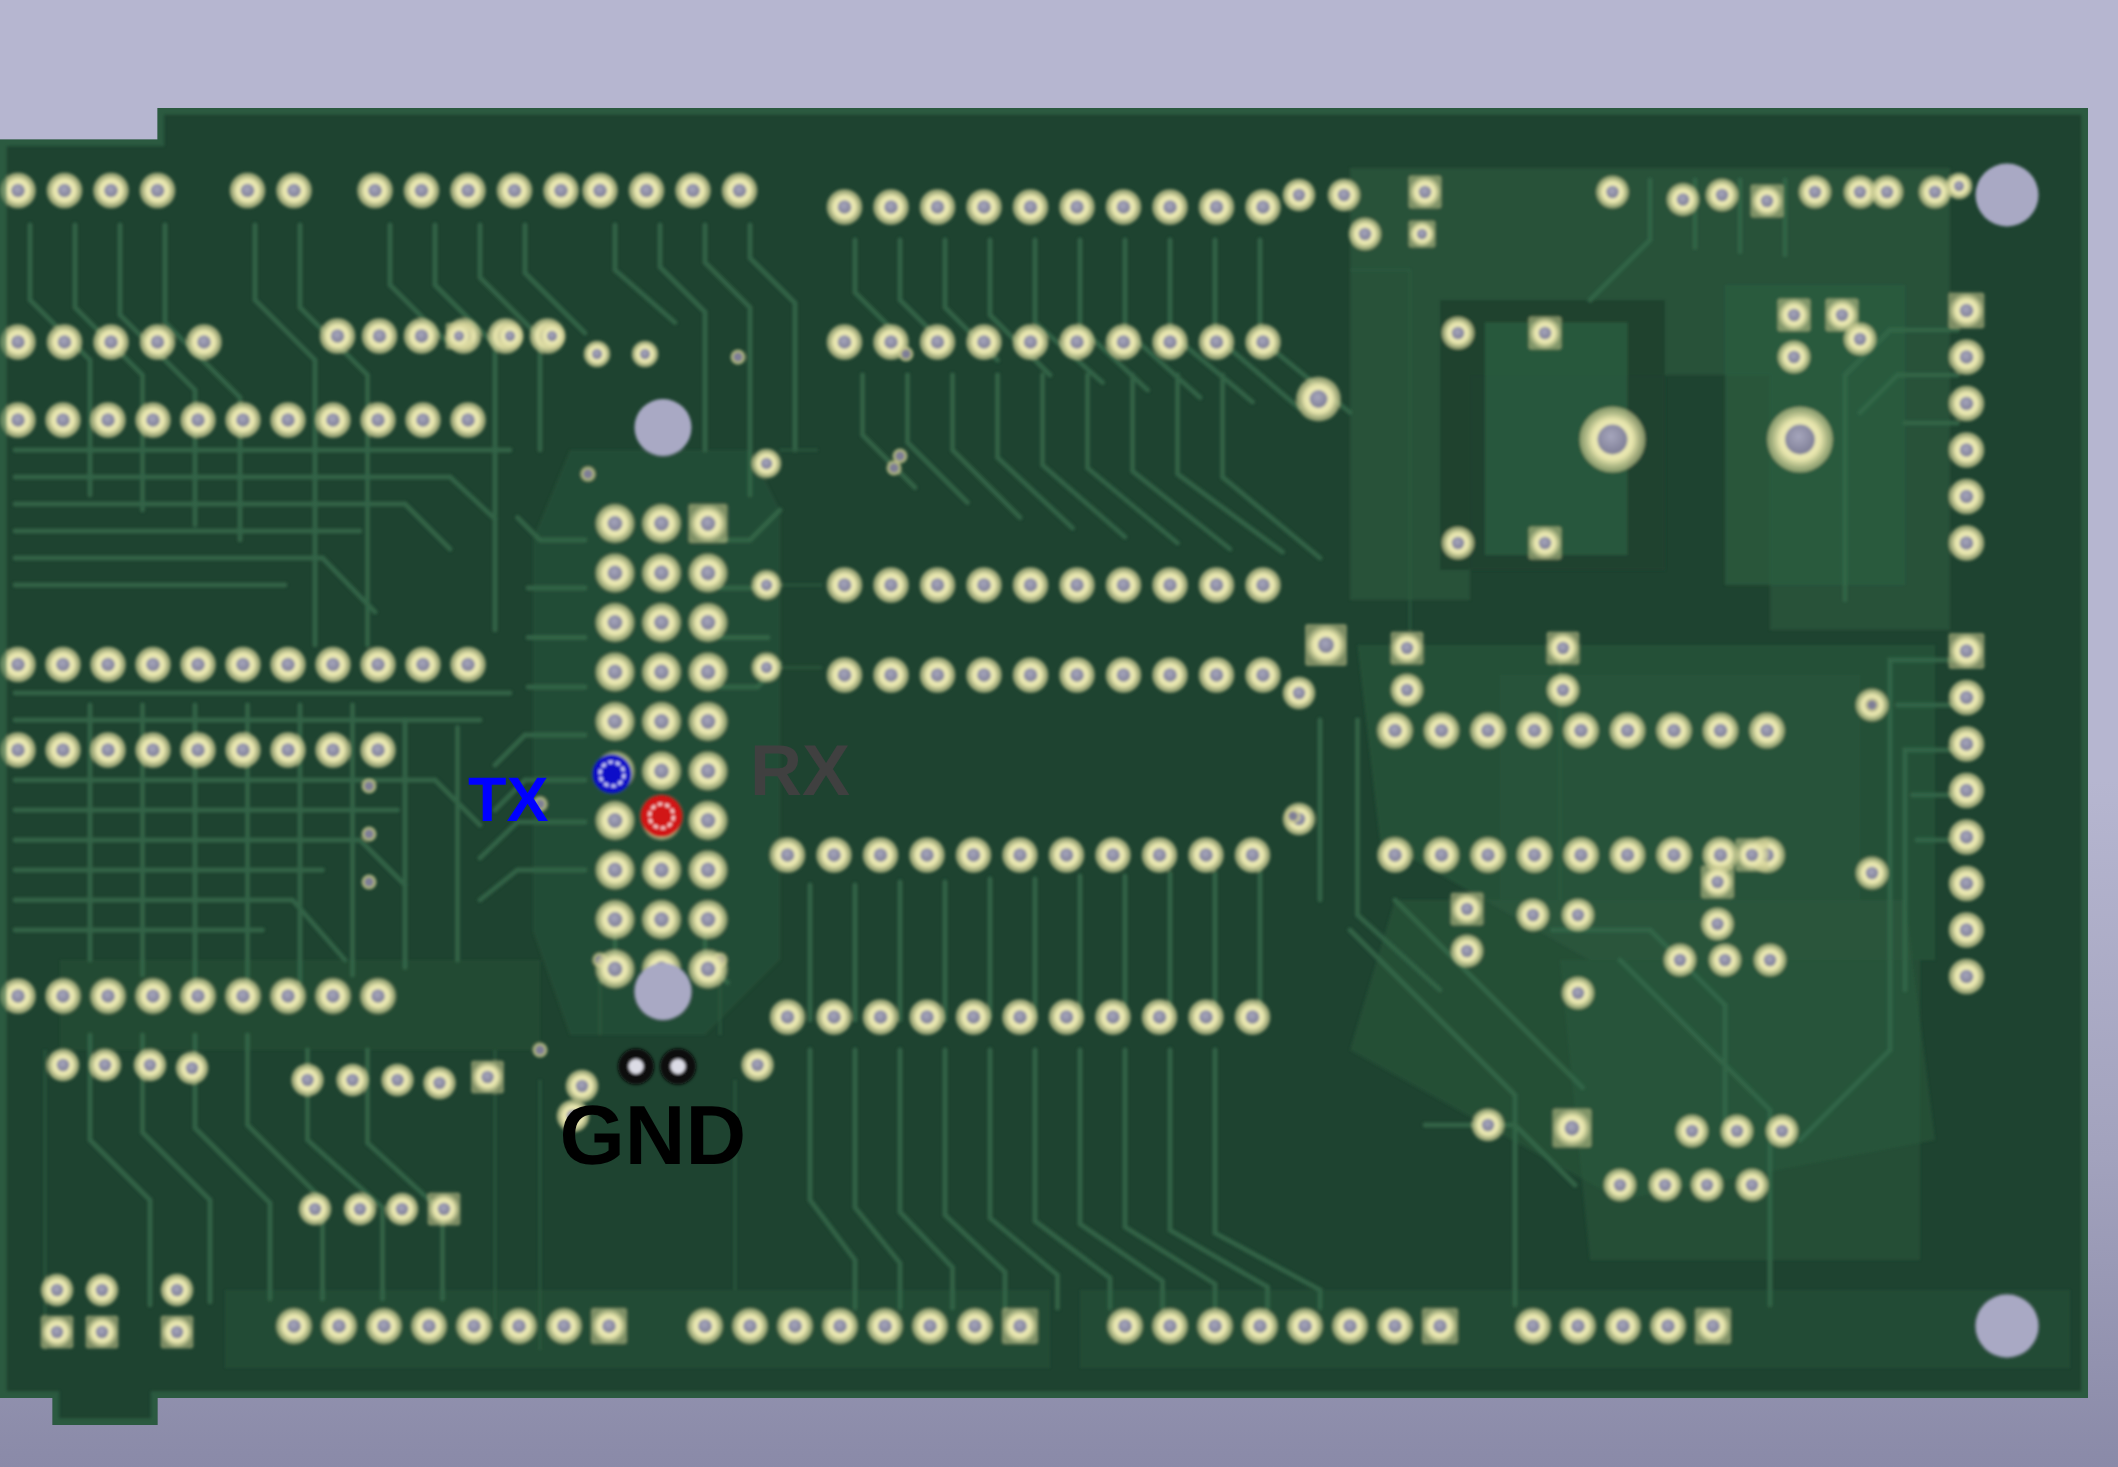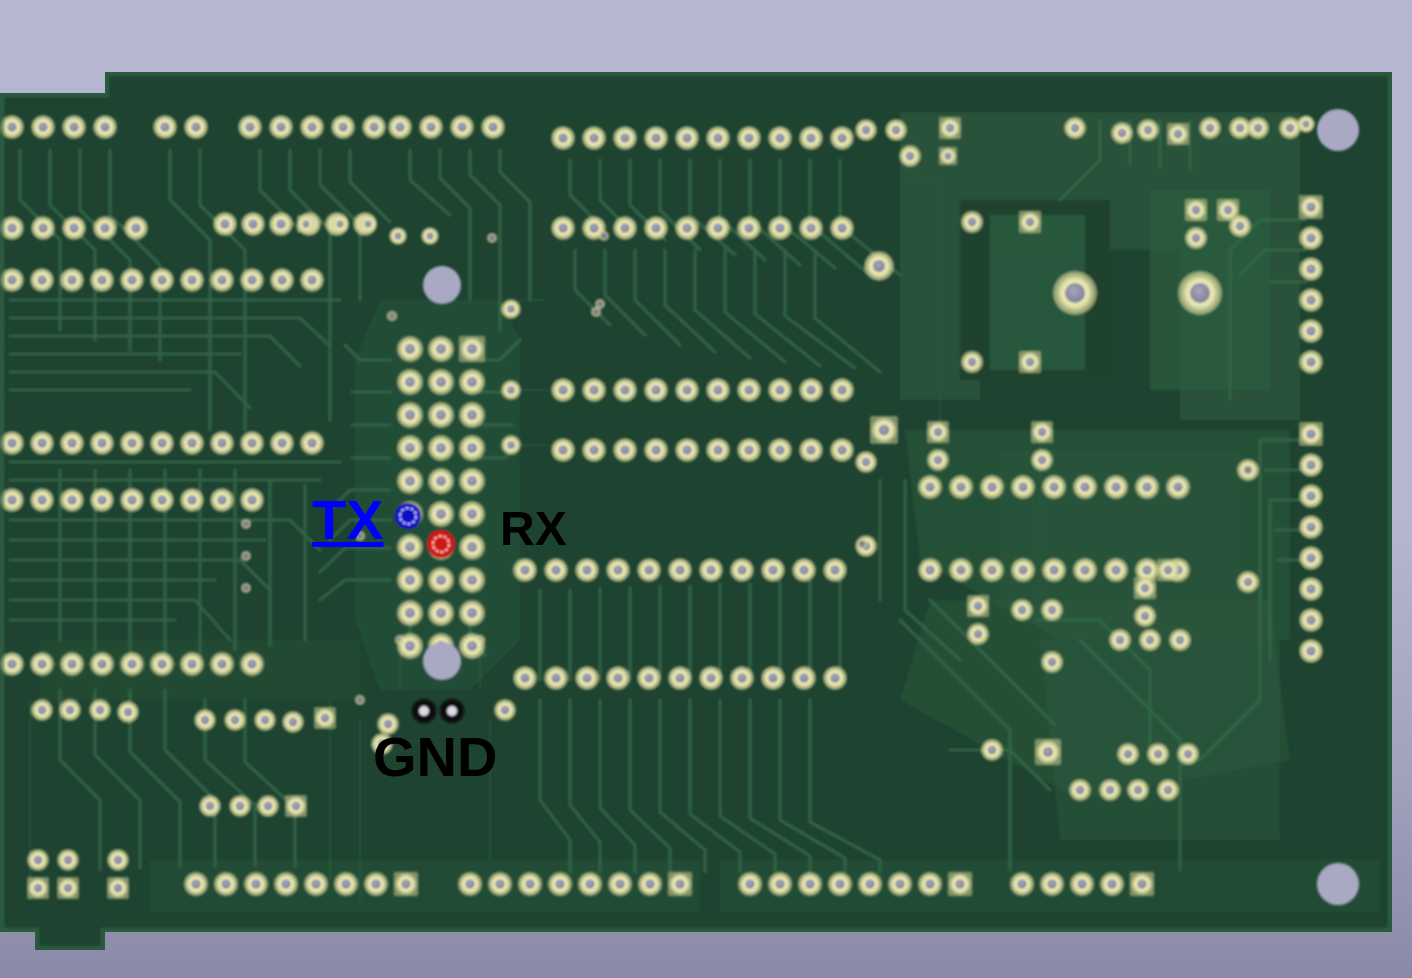--- a/index.html
+++ b/index.html
@@ -5,22 +5,22 @@
 <style>
   html,body{margin:0;padding:0;background:#b0b0cc;}
   #stage{position:relative;width:1412px;height:978px;overflow:hidden;
          font-family:"Liberation Sans","DejaVu Sans",sans-serif;}
   #bgTop{position:absolute;left:0;top:0;width:100%;height:520px;background:#b6b6d0;}
   #bgBot{position:absolute;left:0;top:520px;width:100%;height:458px;
          background:linear-gradient(180deg,#b6b6d0 0%,#a2a2bd 55%,#8a8aa8 100%);}
   svg#board{position:absolute;left:0;top:0;}
   .lbl{position:absolute;font-weight:bold;line-height:1;white-space:nowrap;
        letter-spacing:0px;}
-  #lblTX{left:312px;top:492px;font-size:56px;color:#0000ff;text-decoration:underline;}
-  #lblRX{left:500px;top:505px;font-size:48px;color:#000000;}
+  #lblTX{left:312px;top:512px;font-size:42px;color:#0000ff;}
+  #lblRX{left:500px;top:491px;font-size:48px;color:#404040;}
   #lblGND{left:373px;top:729px;font-size:56px;color:#000000;}
 </style>
 </head>
 <body>
 
 <div id="stage">
 
   <div id="bgTop"></div>
   <div id="bgBot"></div>
 

